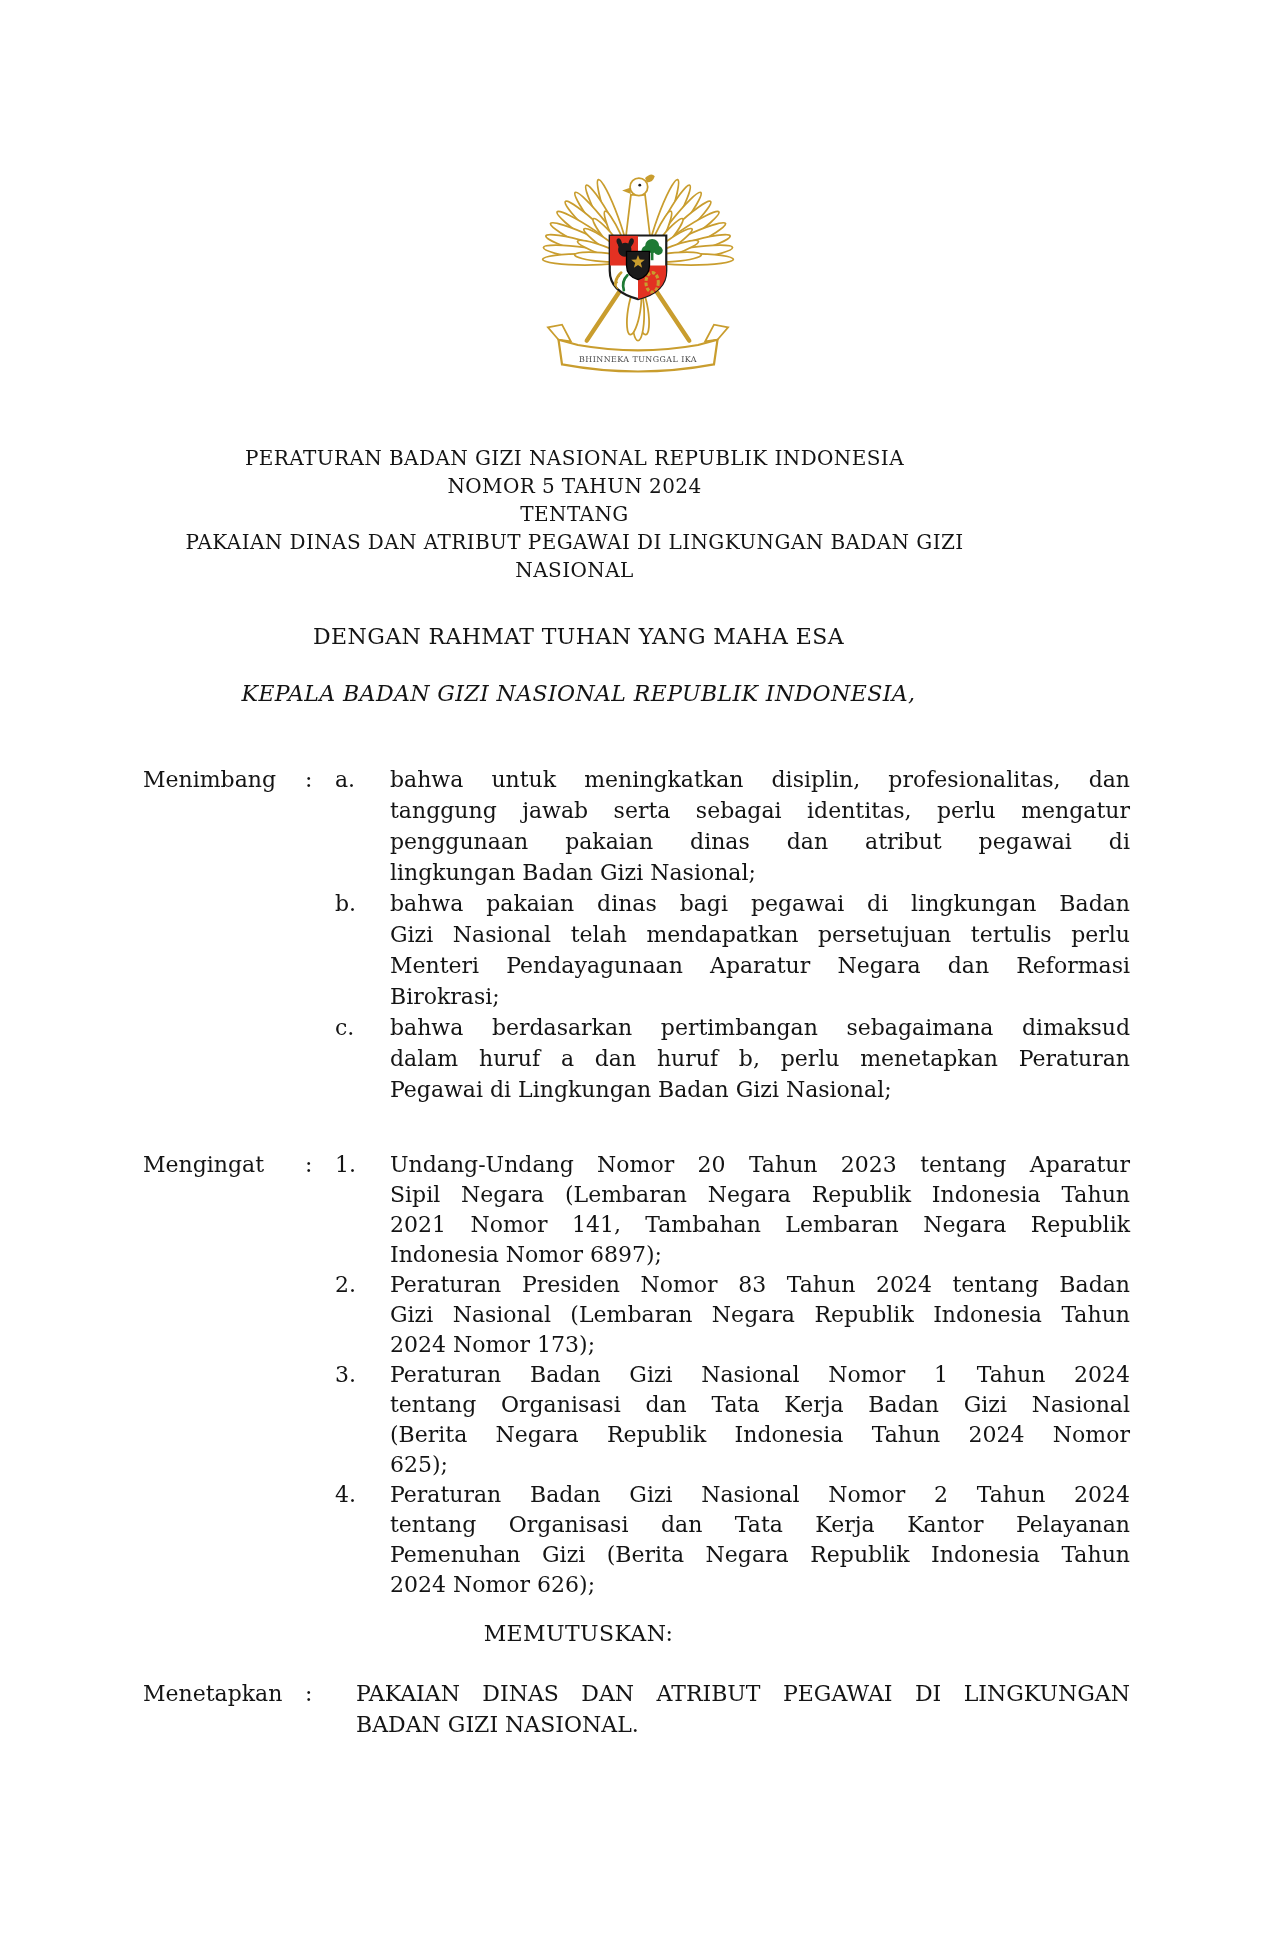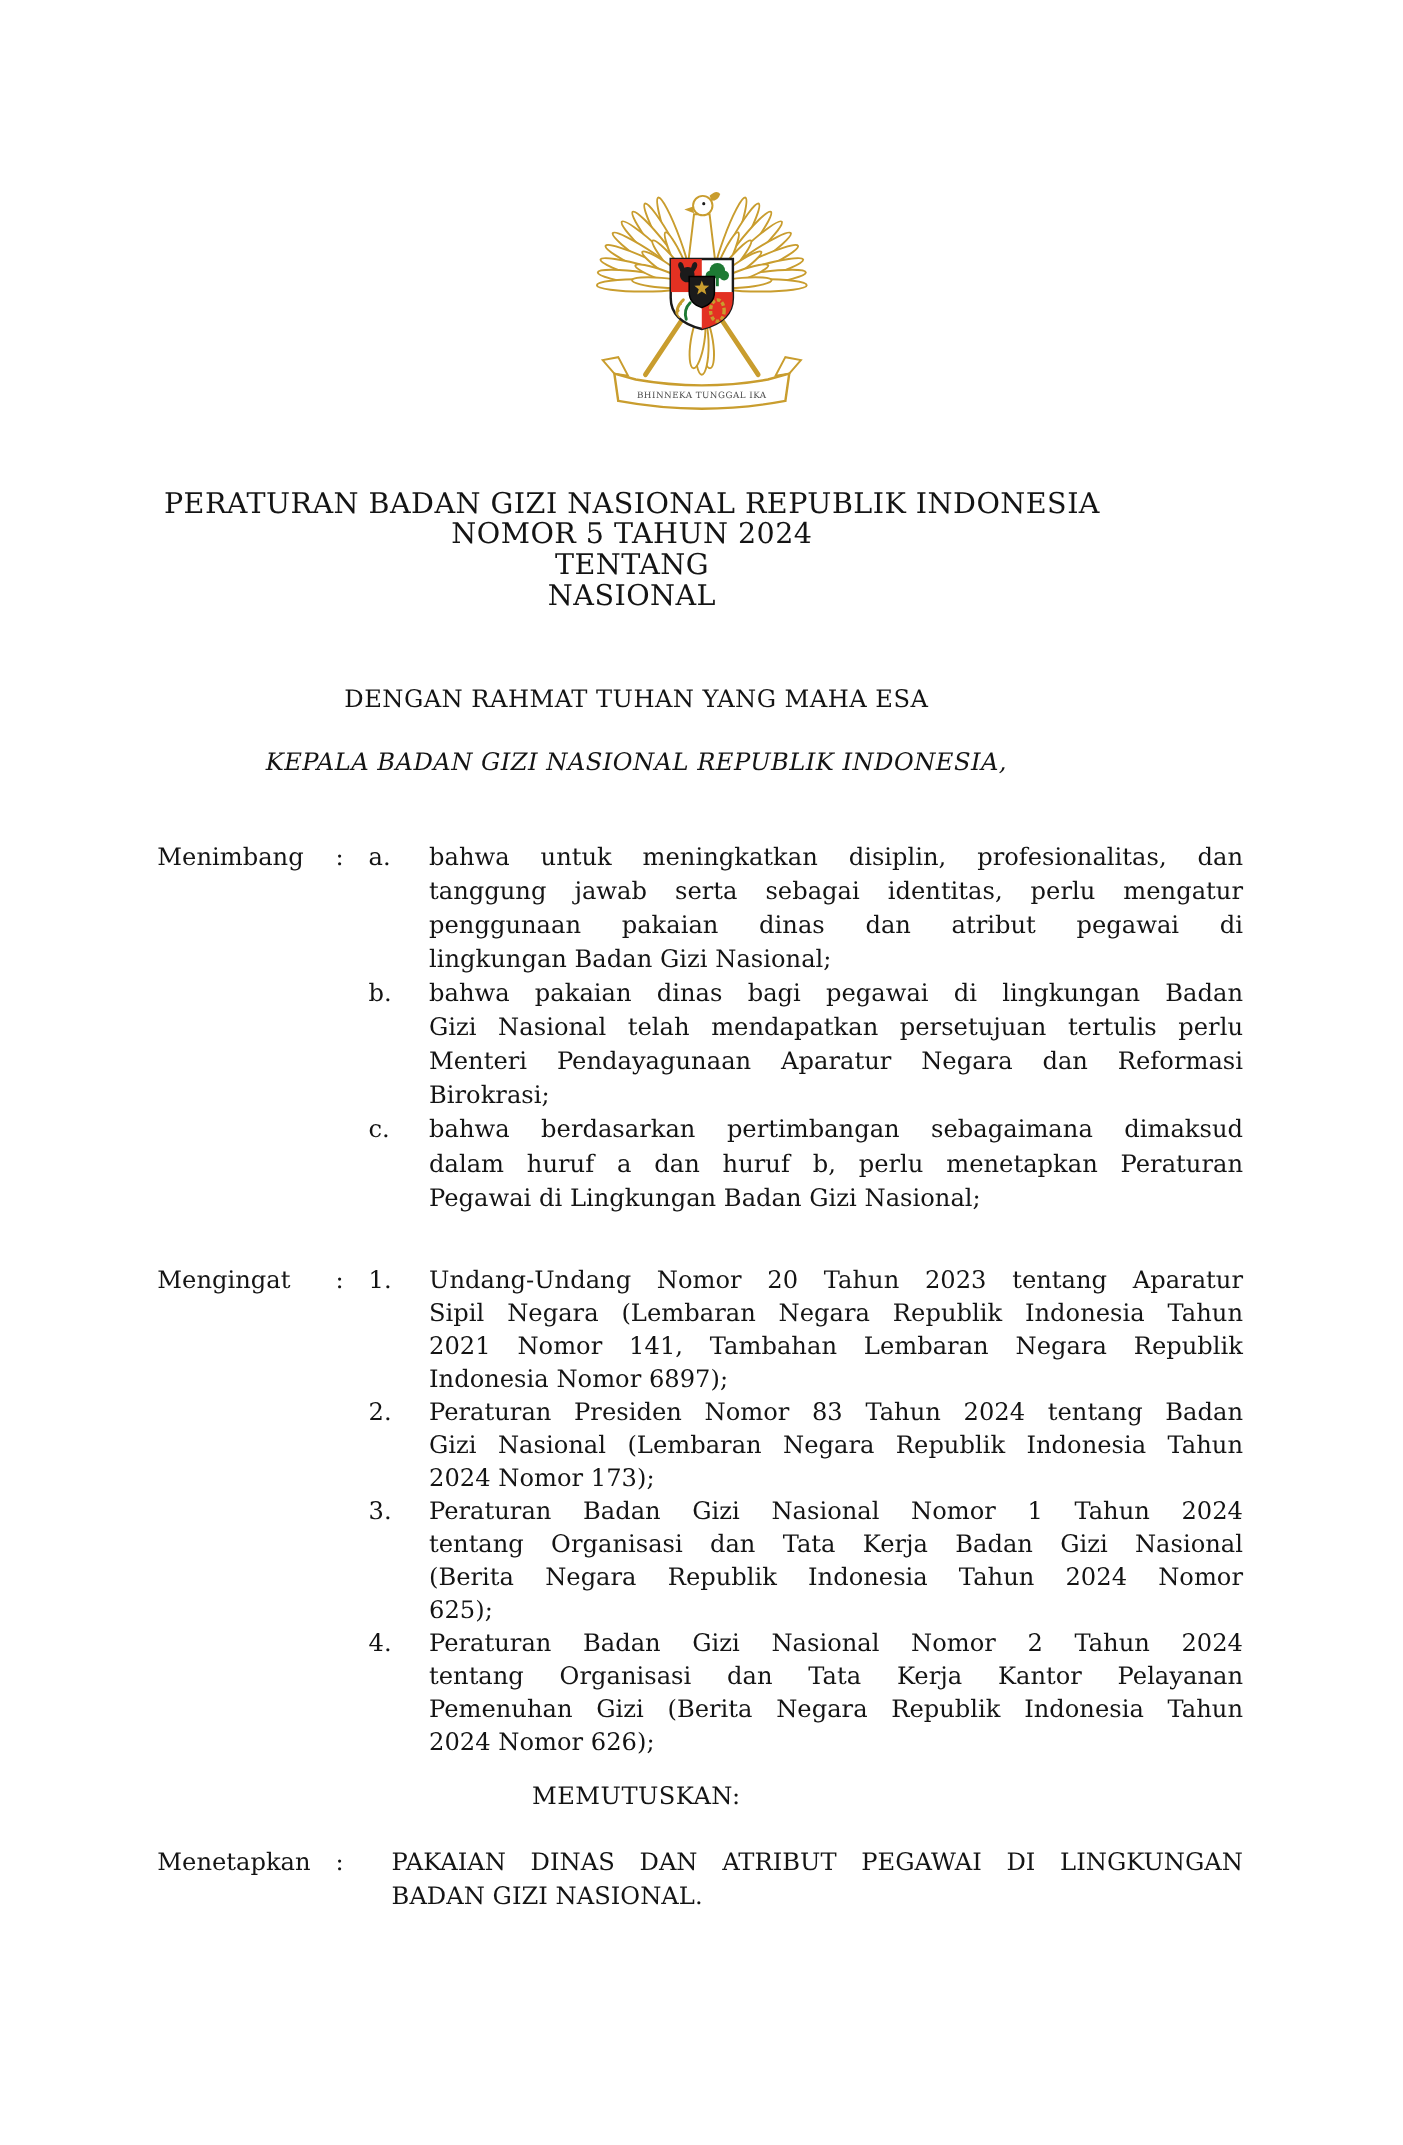--- a/index.html
+++ b/index.html
@@ -28,21 +28,21 @@
     height:222px;
   }
   .emblem svg{display:block;width:100%;height:100%;}
   
   .title-block{
     position:absolute;
     top:444px;
     left:0;
     width:1149px;
     text-align:center;
-    font-size:26px;
+    font-size:20px;
     line-height:28px;
     letter-spacing:.4px;
     white-space:nowrap;
   }
   .center-line{
     position:absolute;
     left:0;
     width:1157px;
     text-align:center;
     font-size:22px;
@@ -178,20 +178,21 @@
         <path d="M30,196 L52,202 Q120,214 188,202 L210,196 L206,224 Q120,240 34,224 Z" fill="#ffffff" stroke="#C99D2E" stroke-width="2.5"></path>
         <text x="120" y="221" text-anchor="middle" font-size="9" letter-spacing="0.5" fill="#4a4a4a" font-family="DejaVu Serif, serif">BHINNEKA TUNGGAL IKA</text>
       </g>
     </svg>
   </div>
 
   <div class="title-block">
     <div>PERATURAN BADAN GIZI NASIONAL REPUBLIK INDONESIA</div>
     <div>NOMOR 5 TAHUN 2024</div>
     <div>TENTANG</div>
+    <div>PAKAIAN DINAS DAN ATRIBUT PEGAWAI DI LINGKUNGAN BADAN GIZI</div>
     <div>NASIONAL</div>
   </div>
 
   <div id="invocation" class="center-line">DENGAN RAHMAT TUHAN YANG MAHA ESA</div>
   <div id="authority" class="center-line">KEPALA BADAN GIZI NASIONAL REPUBLIK INDONESIA,</div>
 
   <div id="menimbang" class="block">
     <div class="row">
       <div class="label">Menimbang</div>
       <div class="colon">:</div>

